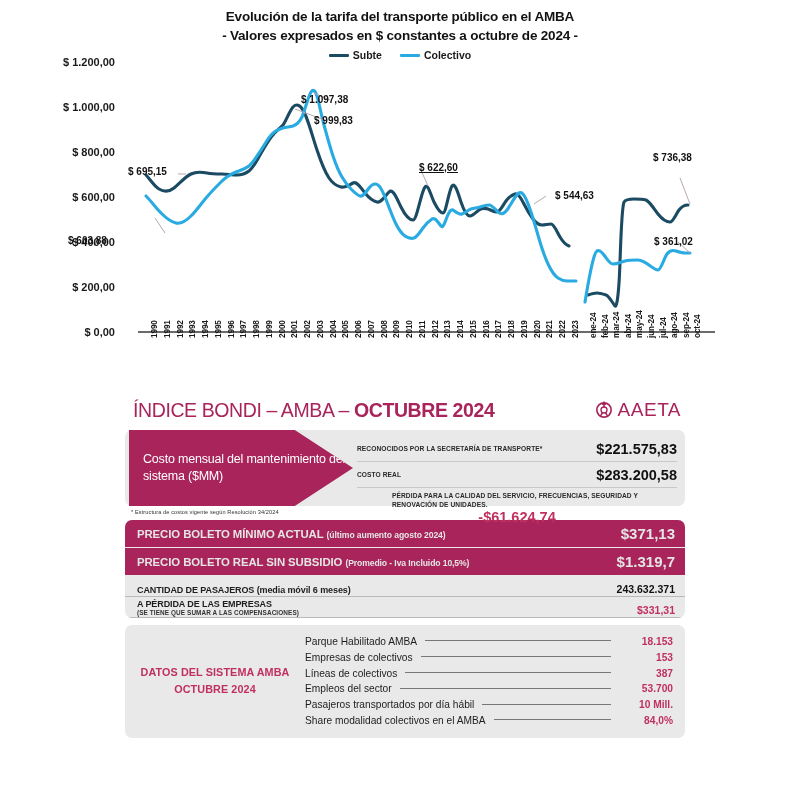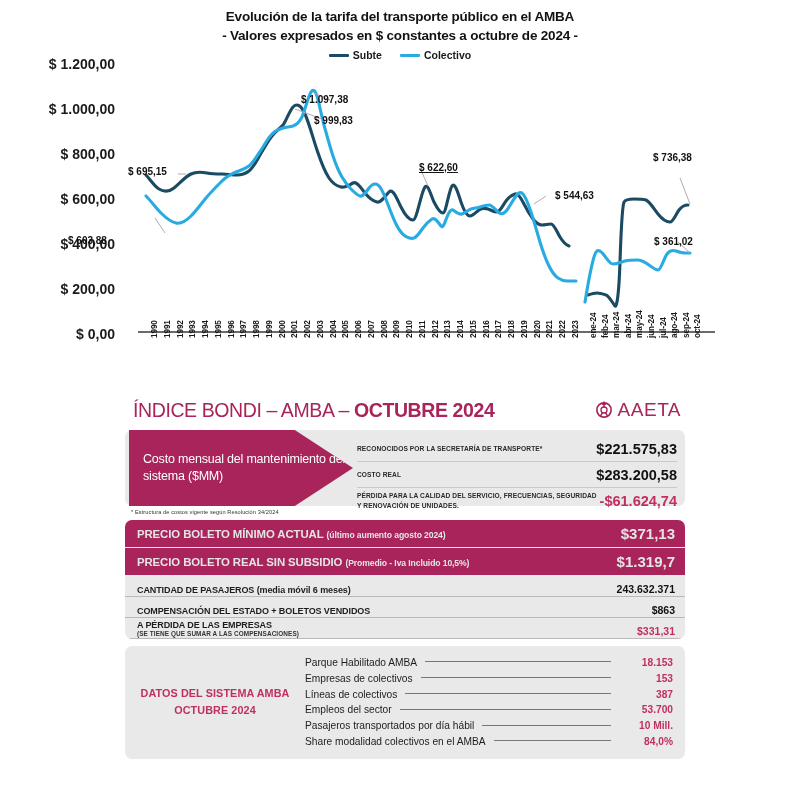--- a/index.html
+++ b/index.html
@@ -32,21 +32,21 @@
     font-size:10.5px;font-weight:bold;
   }
   .legend-entry{display:flex;align-items:center;gap:4px;}
   .legend-swatch{display:block;width:20px;height:3px;border-radius:1px;}
 
   #plot-area{position:absolute;left:0;top:62px;width:800px;height:330px;}
   #plot-svg{position:absolute;left:0;top:0;}
 
   .ytick{
     position:absolute;
-    font-size:14px;font-weight:bold;color:#1a1a1a;
+    font-size:11px;font-weight:bold;color:#1a1a1a;
     text-align:right;width:90px;left:25px;
     white-space:nowrap;
   }
 
   .xtick{
     position:absolute;
     font-size:8.2px;font-weight:bold;color:#1a1a1a;
     transform-origin:left top;
     transform:rotate(-90deg);
     white-space:nowrap;
@@ -93,21 +93,21 @@
   }
   #cost-rows{
     position:absolute;left:232px;top:6px;right:8px;
   }
   .cost-row{
     display:flex;align-items:center;justify-content:space-between;
     padding:3px 0 3px 0;
     border-bottom:1px solid #c9c9c9;
     min-height:19px;
   }
-  .cost-row:last-child{border-bottom:none;}
+  .cost-row:last-child{border-bottom:none;flex-direction:column;}
   .cost-label{
     font-size:6.6px;font-weight:bold;letter-spacing:0.1px;
     line-height:1.4;color:#2a2a2a;text-transform:uppercase;
     max-width:250px;
   }
   .cost-value{font-size:14.5px;font-weight:bold;color:#111;white-space:nowrap;}
   .cost-value.neg{color:#C0305F;}
 
   #cost-note{
     font-size:5.6px;color:#333;margin:3px 0 0 6px;letter-spacing:0.1px;
@@ -369,26 +369,20 @@
     </div>
 
     <div class="metric-row">
       <div class="mlabel">
         <span>CANTIDAD DE PASAJEROS</span>
         <span>(media móvil 6 meses)</span>
       </div>
       <div class="mval">243.632.371</div>
     </div>
 
-    <div class="metric-row">
-      <div class="mlabel">
-        <span>COMPENSACIÓN DEL ESTADO + BOLETOS VENDIDOS</span>
-      </div>
-      <div class="mval">$863</div>
-    </div>
 
 
     <div class="metric-row">
       <div class="mlabel">
         <span>A PÉRDIDA DE LAS EMPRESAS</span>
         <span class="small">(SE TIENE QUE SUMAR A LAS COMPENSACIONES)</span>
       </div>
       <div class="mval accent">$331,31</div>
     </div>
   </div>

